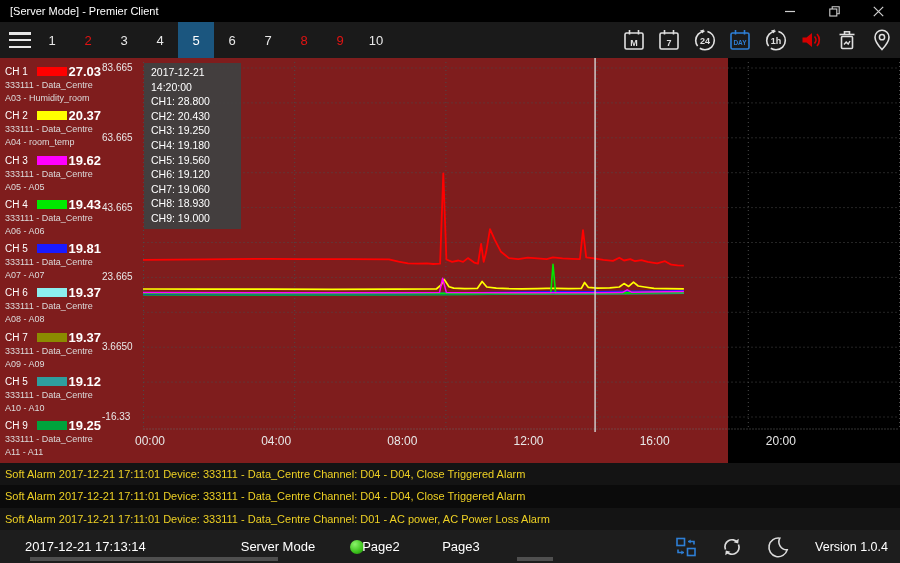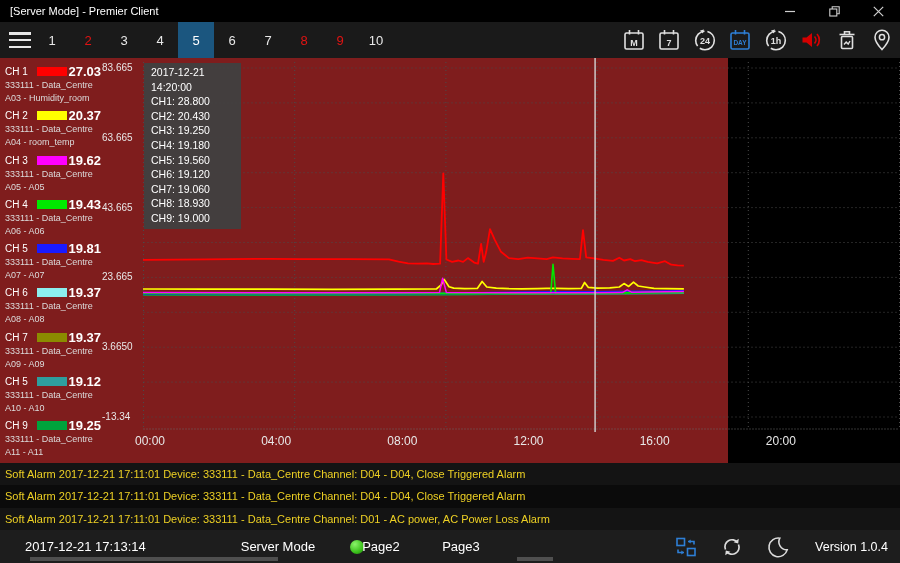--- a/index.html
+++ b/index.html
@@ -260,21 +260,21 @@
      <div class="ch-sub">333111 - Data_Centre</div>
      <div class="ch-sub">A11 - A11</div>
         </div>
       </div>
     <div class="ylabels" id="ylabels">
         <div class="ylabel" style="top: 4px;">83.665</div>
         <div class="ylabel" style="top: 73.8px;">63.665</div>
         <div class="ylabel" style="top: 143.6px;">43.665</div>
         <div class="ylabel" style="top: 213.4px;">23.665</div>
         <div class="ylabel" style="top: 283.2px;">3.6650</div>
-        <div class="ylabel" style="top: 352.983px;">-13.34</div>
+        <div class="ylabel" style="top: 352.983px;">-16.33</div>
       </div>
     <svg id="plot" viewBox="0 0 757 374" preserveAspectRatio="none">
         <line x1="0.5" y1="10" x2="756.5" y2="10" stroke="#4a4a4a" stroke-width="1" stroke-dasharray="1 3"></line>
         <line x1="0.5" y1="44.900000000000006" x2="756.5" y2="44.900000000000006" stroke="#4a4a4a" stroke-width="1" stroke-dasharray="1 3"></line>
         <line x1="0.5" y1="79.80000000000001" x2="756.5" y2="79.80000000000001" stroke="#4a4a4a" stroke-width="1" stroke-dasharray="1 3"></line>
         <line x1="0.5" y1="114.7" x2="756.5" y2="114.7" stroke="#4a4a4a" stroke-width="1" stroke-dasharray="1 3"></line>
         <line x1="0.5" y1="149.60000000000002" x2="756.5" y2="149.60000000000002" stroke="#4a4a4a" stroke-width="1" stroke-dasharray="1 3"></line>
         <line x1="0.5" y1="184.5" x2="756.5" y2="184.5" stroke="#4a4a4a" stroke-width="1" stroke-dasharray="1 3"></line>
         <line x1="0.5" y1="219.4" x2="756.5" y2="219.4" stroke="#4a4a4a" stroke-width="1" stroke-dasharray="1 3"></line>
         <line x1="0.5" y1="254.3" x2="756.5" y2="254.3" stroke="#4a4a4a" stroke-width="1" stroke-dasharray="1 3"></line>

